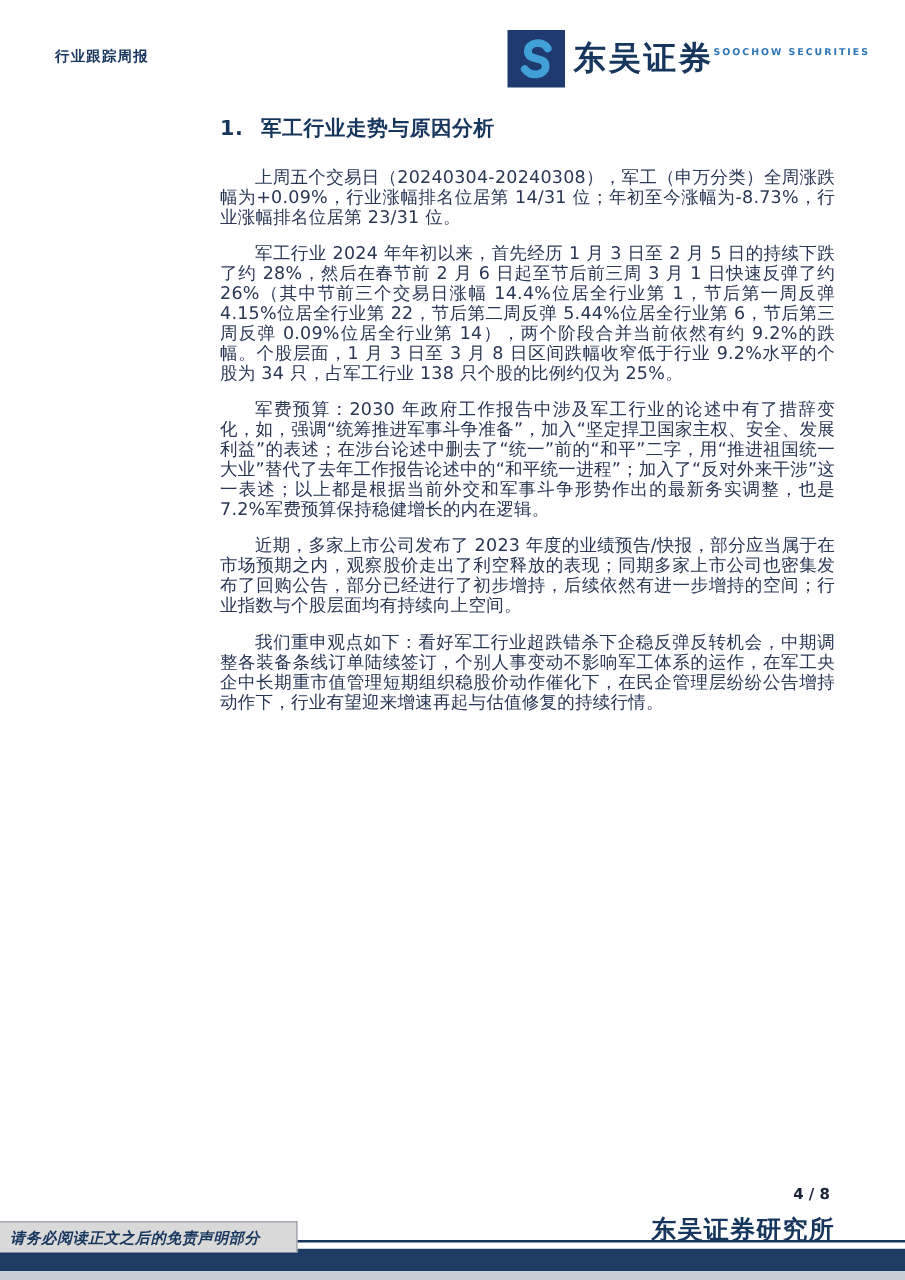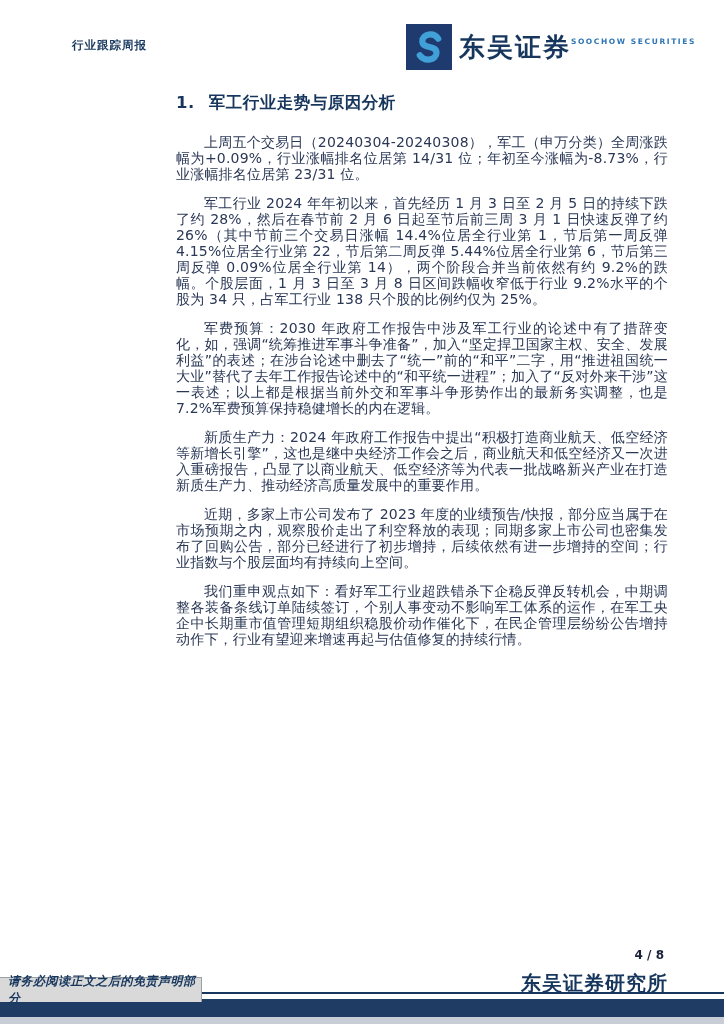--- a/index.html
+++ b/index.html
@@ -7,21 +7,21 @@
     width: 724px; height: 1024px;
     background: #ffffff;
     position: relative;
     overflow: hidden;
     font-family: "DejaVu Sans", sans-serif;
   }
 
   
   .doc-header-label {
     position: absolute;
-    left: 72px; top: 38px;
+    left: 44px; top: 38px;
     font-size: 11.5px;
     font-weight: bold;
     color: #17365D;
     letter-spacing: 1px;
   }
 
   .logo {
     position: absolute;
     right: 28px; top: 24px;
     display: flex;
@@ -102,21 +102,21 @@
   }
   .footer-bottom-strip {
     position: absolute;
     left: 0; top: 1017px;
     width: 724px; height: 7px;
     background: #C9CED6;
   }
   .disclaimer-box {
     position: absolute;
     left: 0; top: 977px;
-    width: 202px; height: 25px;
+    width: 238px; height: 25px;
     background: #D9D9D9;
     border-top: 1px solid #9AA0A8;
     border-right: 1px solid #9AA0A8;
     box-sizing: border-box;
     display: flex;
     align-items: center;
     padding-left: 8px;
     z-index: 3;
   }
   .disclaimer-box span {
@@ -144,21 +144,20 @@
   </div>
 </div>
 
 <div class="content">
   <h1 class="section-title">
     <span class="num">1.</span><span>军工行业走势与原因分析</span>
   </h1>
   <p class="para">上周五个交易日（20240304-20240308），军工（申万分类）全周涨跌幅为+0.09%，行业涨幅排名位居第 14/31 位；年初至今涨幅为-8.73%，行业涨幅排名位居第 23/31 位。</p>
   <p class="para">军工行业 2024 年年初以来，首先经历 1 月 3 日至 2 月 5 日的持续下跌了约 28%，然后在春节前 2 月 6 日起至节后前三周 3 月 1 日快速反弹了约 26%（其中节前三个交易日涨幅 14.4%位居全行业第 1，节后第一周反弹 4.15%位居全行业第 22，节后第二周反弹 5.44%位居全行业第 6，节后第三周反弹 0.09%位居全行业第 14），两个阶段合并当前依然有约 9.2%的跌幅。个股层面，1 月 3 日至 3 月 8 日区间跌幅收窄低于行业 9.2%水平的个股为 34 只，占军工行业 138 只个股的比例约仅为 25%。</p>
   <p class="para">军费预算：2030 年政府工作报告中涉及军工行业的论述中有了措辞变化，如，强调“统筹推进军事斗争准备”，加入“坚定捍卫国家主权、安全、发展利益”的表述；在涉台论述中删去了“统一”前的“和平”二字，用“推进祖国统一大业”替代了去年工作报告论述中的“和平统一进程”；加入了“反对外来干涉”这一表述；以上都是根据当前外交和军事斗争形势作出的最新务实调整，也是 7.2%军费预算保持稳健增长的内在逻辑。</p>
-  <p class="para">新质生产力：2024 年政府工作报告中提出“积极打造商业航天、低空经济等新增长引擎”，这也是继中央经济工作会之后，商业航天和低空经济又一次进入重磅报告，凸显了以商业航天、低空经济等为代表一批战略新兴产业在打造新质生产力、推动经济高质量发展中的重要作用。</p>
   <p class="para">近期，多家上市公司发布了 2023 年度的业绩预告/快报，部分应当属于在市场预期之内，观察股价走出了利空释放的表现；同期多家上市公司也密集发布了回购公告，部分已经进行了初步增持，后续依然有进一步增持的空间；行业指数与个股层面均有持续向上空间。</p>
   <p class="para">我们重申观点如下：看好军工行业超跌错杀下企稳反弹反转机会，中期调整各装备条线订单陆续签订，个别人事变动不影响军工体系的运作，在军工央企中长期重市值管理短期组织稳股价动作催化下，在民企管理层纷纷公告增持动作下，行业有望迎来增速再起与估值修复的持续行情。</p>
 </div>
 
 <div class="page-number">4 / 8</div>
 <div class="footer-org">东吴证券研究所</div>
 <div class="footer-rule"></div>
 <div class="footer-bar"></div>
 <div class="footer-bottom-strip"></div>
 <div class="disclaimer-box">

